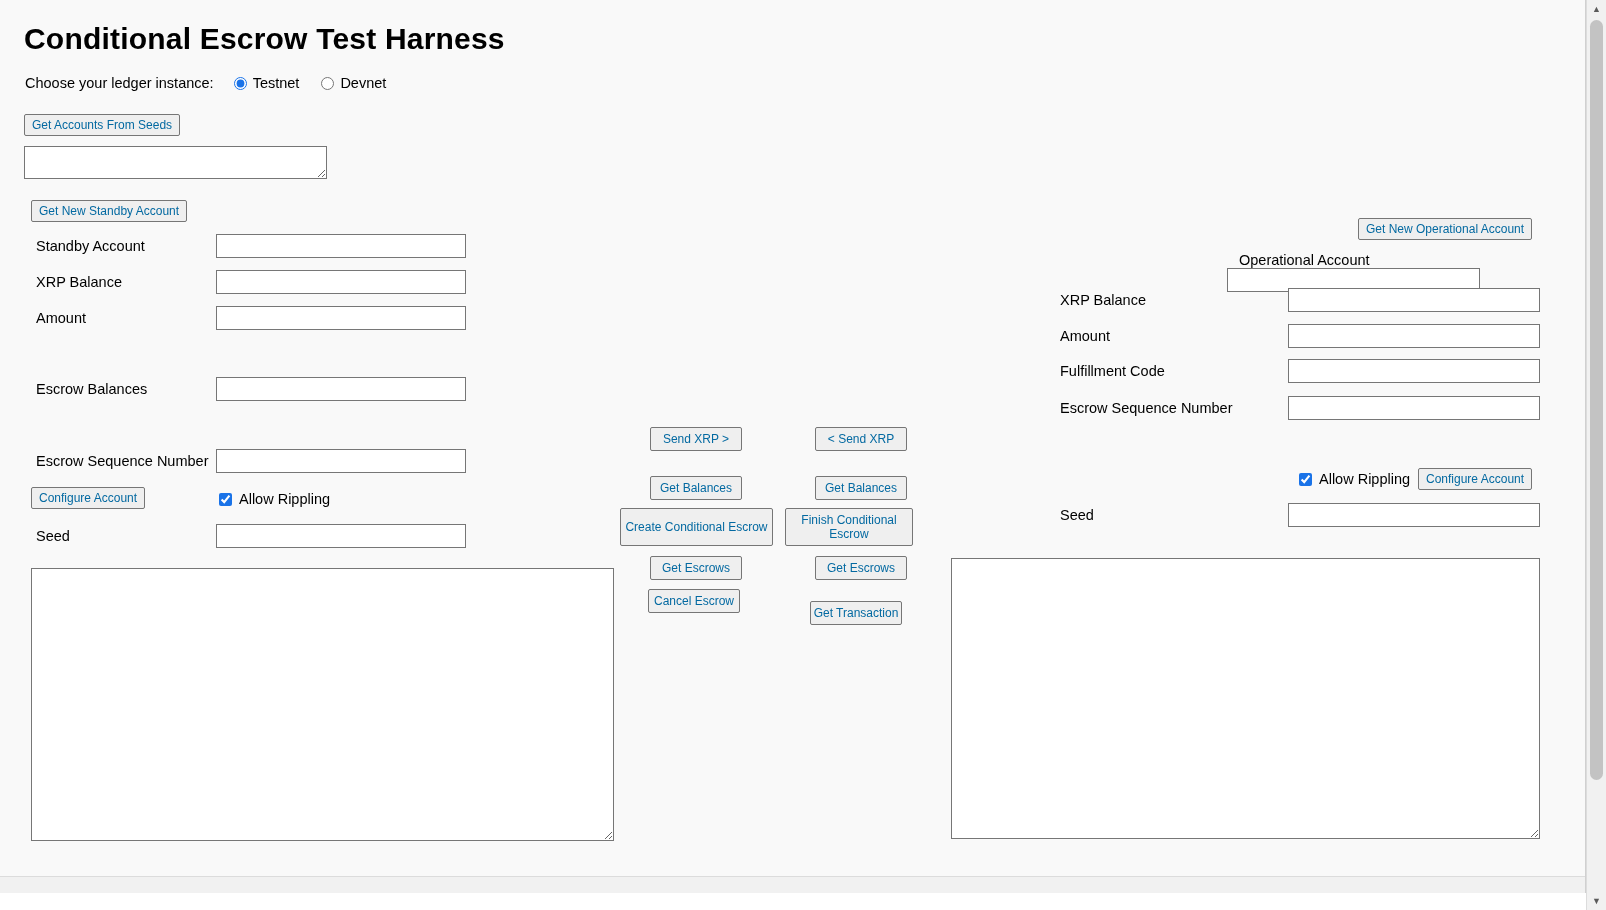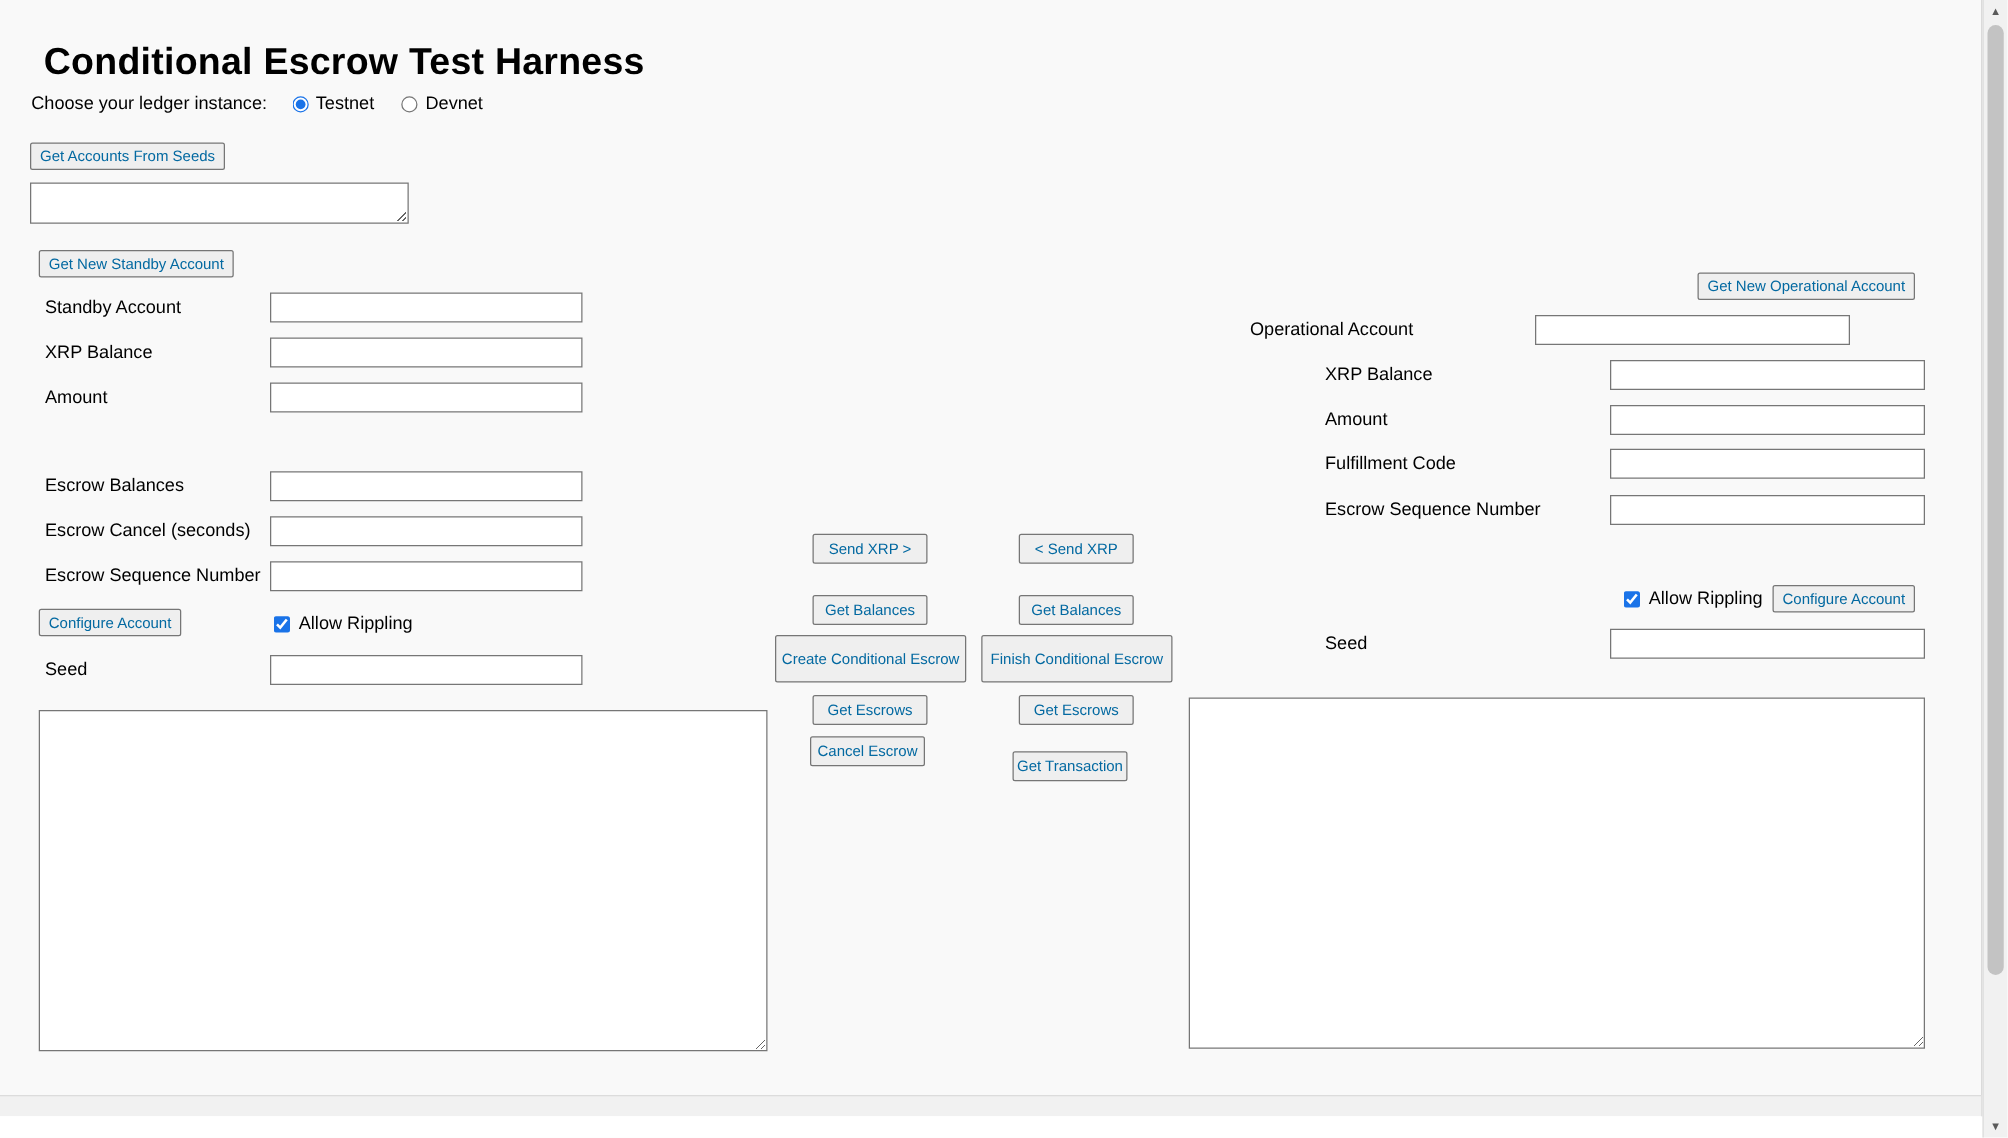--- a/index.html
+++ b/index.html
@@ -60,21 +60,21 @@
     width: 1586px;
     height: 17px;
     background: #f1f1f1;
     border-top: 1px solid #dcdcdc;
   }
 
   h1 {
     position: absolute;
     left: 24px;
     top: 22px;
-    margin: 11px;
+    margin: 0;
     font-size: 30px;
     font-weight: bold;
     color: #000;
     letter-spacing: 0.2px;
   }
 
   .ledger-row {
     position: absolute;
     left: 25px;
     top: 75px;
@@ -191,24 +191,20 @@
     <input type="text" style="width: 250px;" value="">
   </div>
   <div class="fieldrow" style="left:36px; top:306px; width:432px;">
     <div class="flabel" style="width:180px;">Amount</div>
     <input type="text" style="width: 250px;" value="">
   </div>
   <div class="fieldrow" style="left:36px; top:377px; width:432px;">
     <div class="flabel" style="width:180px;">Escrow Balances</div>
     <input type="text" style="width: 250px;" value="">
   </div>
-  <div class="fieldrow" style="left:36px; top:413px; width:432px;">
-    <div class="flabel" style="width:180px;">Escrow Cancel (seconds)</div>
-    <input type="text" style="width: 250px;" value="">
-  </div>
   <div class="fieldrow" style="left:36px; top:449px; width:432px;">
     <div class="flabel" style="width:180px;">Escrow Sequence Number</div>
     <input type="text" style="width: 250px;" value="">
   </div>
 
   <button class="abs" style="left:31px; top:487px;">Configure Account</button>
 
   <label class="chk-wrap" style="left:219px; top:491px;">
     <input type="checkbox" checked="" style="">
     <span>Allow Rippling</span>
@@ -225,28 +221,28 @@
     <button class="mid-btn" style="left:650px; top:427px;">Send XRP &gt;</button>
     <button class="mid-btn" style="left:650px; top:476px;">Get Balances</button>
     <button class="mid-btn tall" style="left:620px; top:508px; width:153px;">Create Conditional Escrow</button>
     <button class="mid-btn" style="left:650px; top:556px;">Get Escrows</button>
     <button class="mid-btn" style="left:648px; top:589px;">Cancel Escrow</button>
   </div>
 
   <div class="mid-col">
     <button class="mid-btn" style="left:815px; top:427px;">&lt; Send XRP</button>
     <button class="mid-btn" style="left:815px; top:476px;">Get Balances</button>
-    <button class="mid-btn tall" style="left:785px; top:508px; width:153px;">Finish Conditional Escrow</button>
+    <button class="mid-btn tall" style="left:785px; top:508px; width:128px;">Finish Conditional Escrow</button>
     <button class="mid-btn" style="left:815px; top:556px;">Get Escrows</button>
     <button class="mid-btn" style="left:810px; top:601px;">Get Transaction</button>
   </div>
 
   <button class="abs" style="left:1358px; top:218px;">Get New Operational Account</button>
 
-  <div class="fieldrow" style="left:1000px; top:252px; width:480px;">
+  <div class="fieldrow" style="left:1113px; top:252px; width:480px;flex-direction:column;">
     <div class="flabel" style="width:228px;">Operational Account</div>
     <input type="text" style="width: 253px;" value="">
   </div>
   <div class="fieldrow" style="left:1060px; top:288px; width:480px;">
     <div class="flabel" style="width:228px;">XRP Balance</div>
     <input type="text" style="width: 253px;" value="">
   </div>
   <div class="fieldrow" style="left:1060px; top:324px; width:480px;">
     <div class="flabel" style="width:228px;">Amount</div>
     <input type="text" style="width: 253px;" value="">

